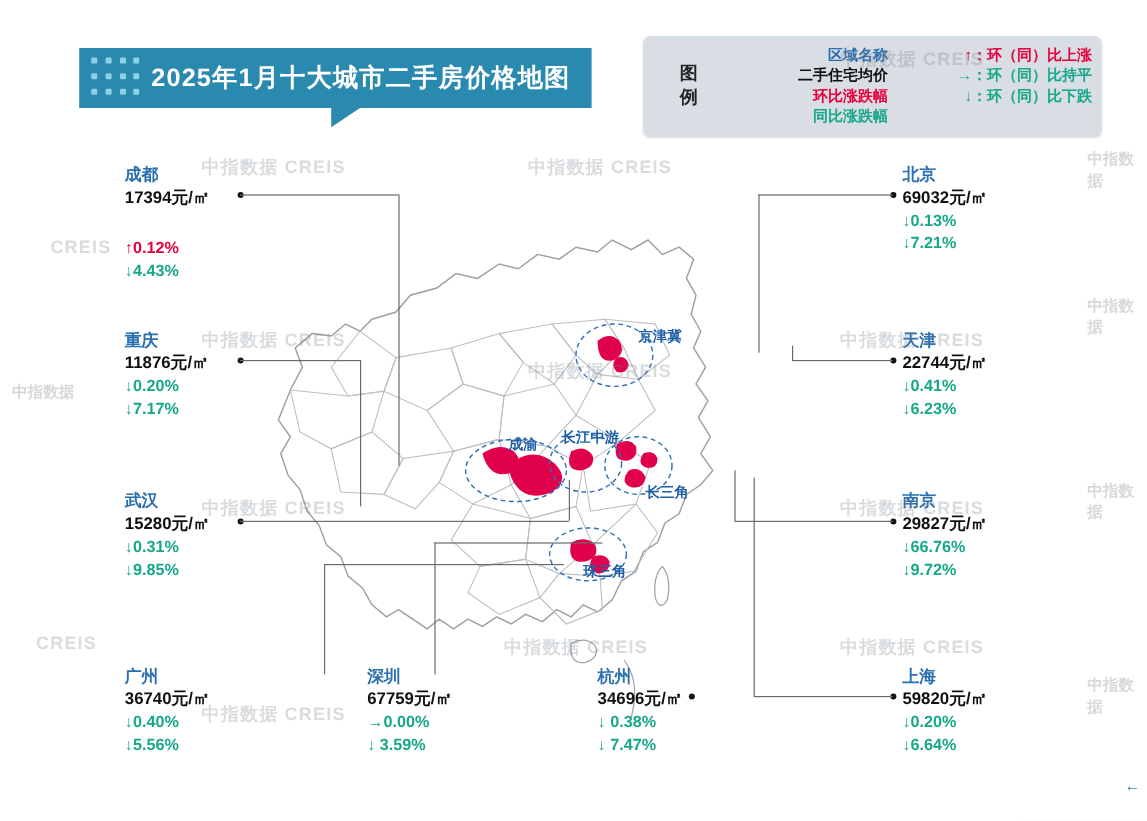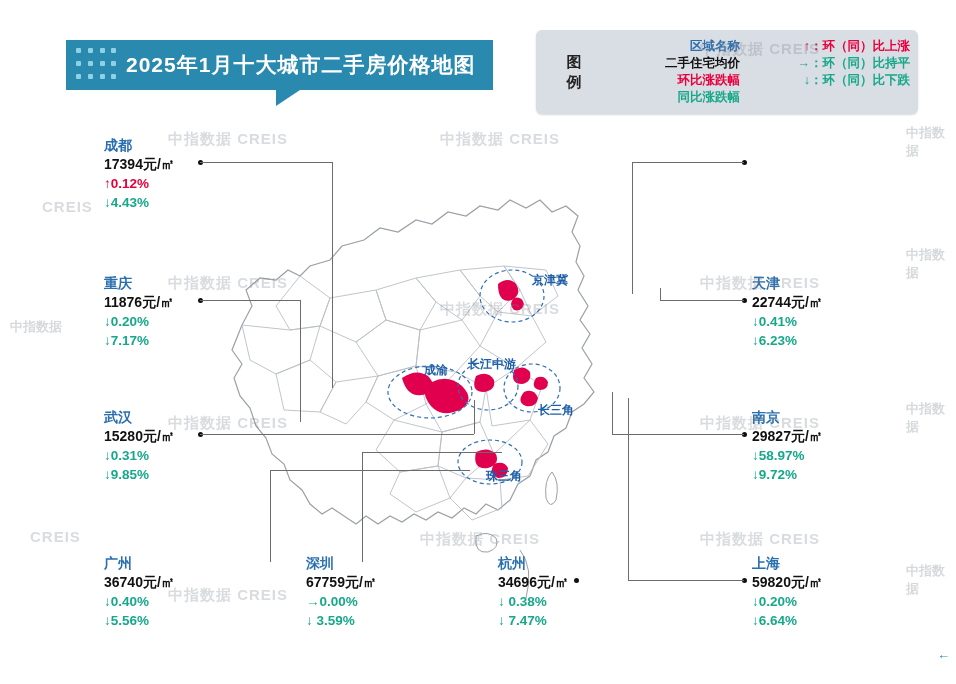--- a/index.html
+++ b/index.html
@@ -52,21 +52,21 @@
 
   
   .map-area{position:absolute;left:180px;top:120px;width:520px;height:520px;}
   .map-svg{position:absolute;left:0;top:0;}
 
   
   .city{position:absolute;font-size:13.5px;line-height:19px;white-space:nowrap;}
   .city .name{font-weight:bold;color:#2a6fb0;font-size:14px;}
   .city .price{font-weight:bold;color:#111;font-size:14px;}
   .city .chg{font-weight:bold;font-size:13.5px;}
-  .up{color:#e8003c;}
+  .up{color:#e8003c;margin-top:23px;}
   .down{color:#17a88a;}
   .flat{color:#17a88a;}
 
   
   .dot{position:absolute;width:5px;height:5px;background:#111;border-radius:50%;}
   .ln{position:absolute;background:#6b6b6b;}
   .ln.h{height:1px;}
   .ln.v{width:1px;}
 
   
@@ -236,20 +236,26 @@
   <div class="ln h" style="left:628px;top:580px;width:116px;"></div>
   <div class="ln v" style="left:628px;top:398px;height:182px;"></div>
 
   <div class="city" style="left:104px;top:136px;">
     <div class="name">成都</div>
     <div><span class="price">17394</span><span class="price">元/㎡</span></div>
     <div class="chg up"><span>↑</span><span>0.12%</span></div>
     <div class="chg down"><span>↓</span><span>4.43%</span></div>
   </div>
 
+  <div class="city" style="left:752px;top:136px;">
+    <div class="name">北京</div>
+    <div><span class="price">69032</span><span class="price">元/㎡</span></div>
+    <div class="chg down"><span>↓</span><span>0.13%</span></div>
+    <div class="chg down"><span>↓</span><span>7.21%</span></div>
+  </div>
 
   <div class="city" style="left:104px;top:274px;">
     <div class="name">重庆</div>
     <div><span class="price">11876</span><span class="price">元/㎡</span></div>
     <div class="chg down"><span>↓</span><span>0.20%</span></div>
     <div class="chg down"><span>↓</span><span>7.17%</span></div>
   </div>
 
   <div class="city" style="left:752px;top:274px;">
     <div class="name">天津</div>
@@ -261,21 +267,21 @@
   <div class="city" style="left:104px;top:408px;">
     <div class="name">武汉</div>
     <div><span class="price">15280</span><span class="price">元/㎡</span></div>
     <div class="chg down"><span>↓</span><span>0.31%</span></div>
     <div class="chg down"><span>↓</span><span>9.85%</span></div>
   </div>
 
   <div class="city" style="left:752px;top:408px;">
     <div class="name">南京</div>
     <div><span class="price">29827</span><span class="price">元/㎡</span></div>
-    <div class="chg down"><span>↓</span><span>58.97%</span></div>
+    <div class="chg down"><span>↓</span><span>66.76%</span></div>
     <div class="chg down"><span>↓</span><span>9.72%</span></div>
   </div>
 
   <div class="city" style="left:104px;top:554px;">
     <div class="name">广州</div>
     <div><span class="price">36740</span><span class="price">元/㎡</span></div>
     <div class="chg down"><span>↓</span><span>0.40%</span></div>
     <div class="chg down"><span>↓</span><span>5.56%</span></div>
   </div>
 

